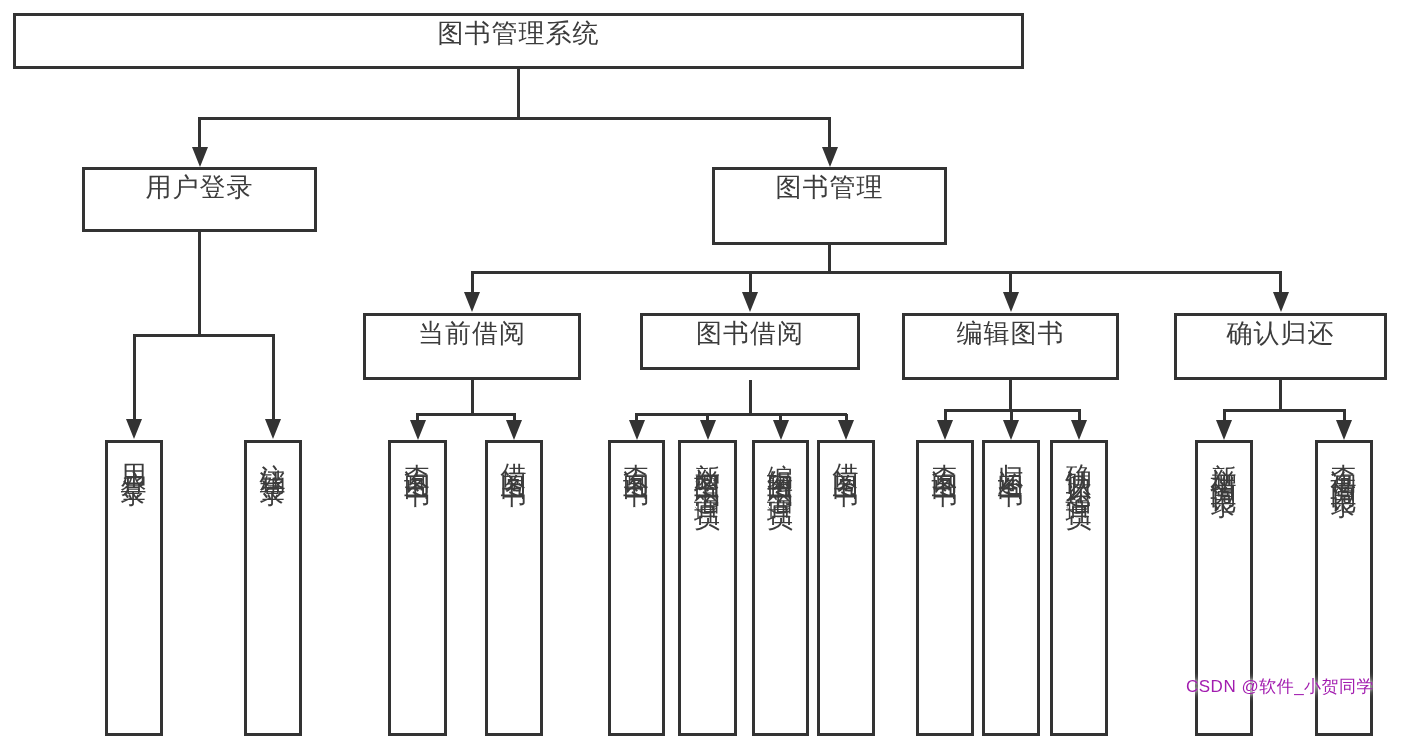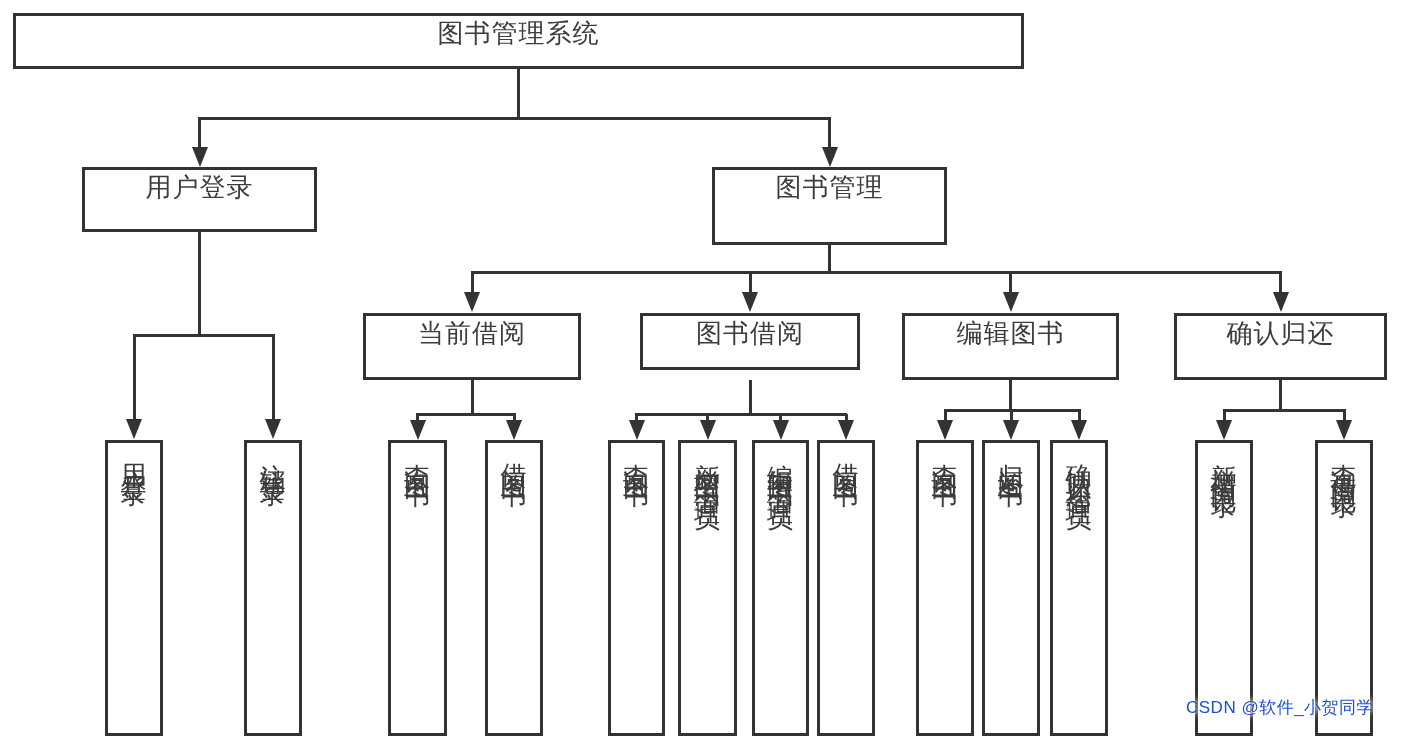--- a/index.html
+++ b/index.html
@@ -48,24 +48,24 @@
     width: 0; height: 0;
     border-left: 8px solid transparent;
     border-right: 8px solid transparent;
     border-top: 20px solid #333333;
     z-index: 1;
   }
 
   .watermark {
     position: absolute;
     left: 1186px;
-    top: 696px;
+    top: 675px;
     font-size: 17px;
     letter-spacing: 0.5px;
-    color: #1d4ed8;
+    color: #a21caf;
     white-space: nowrap;
     z-index: 5;
     text-shadow: 0 0 3px #ffffff, 0 0 6px #ffffff, 0 0 8px #ffffff;
   }
 </style>
 </head>
 <body>
 
 <div class="canvas">
 

